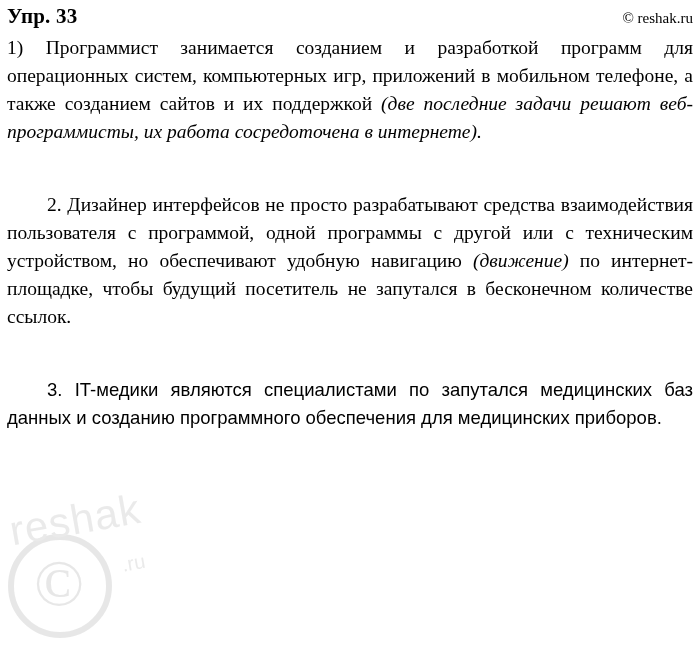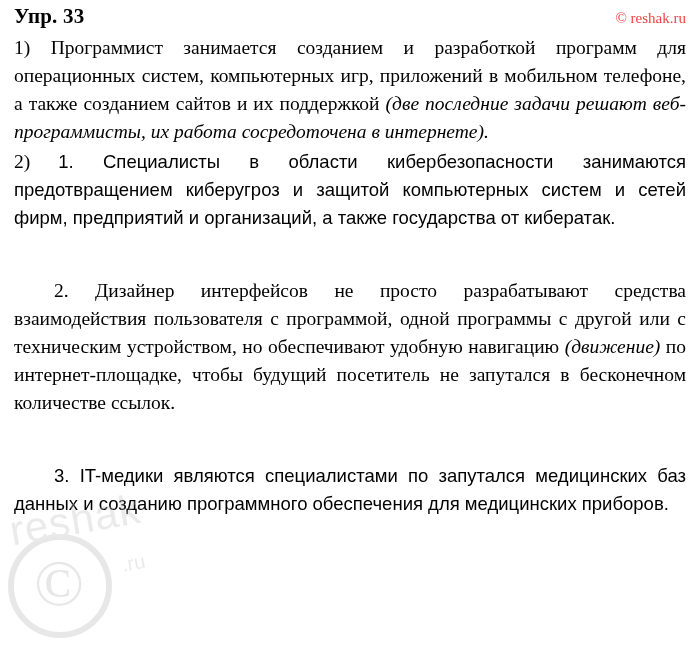--- a/index.html
+++ b/index.html
@@ -13,40 +13,40 @@
     font-family: "Liberation Serif", serif;
     color: #000000;
     overflow: hidden;
     position: relative;
   }
   .page {
     position: relative;
     width: 700px;
     height: 657px;
     box-sizing: border-box;
-    padding: 0 10px;
+    padding: 0 3px;
   }
   .header-row {
     display: flex;
     align-items: baseline;
     justify-content: space-between;
     padding: 4px 4px 0 4px;
     height: 28px;
     box-sizing: border-box;
   }
   .exercise-title {
     font-family: "Liberation Serif", serif;
     font-size: 21px;
     font-weight: bold;
     letter-spacing: 0.2px;
   }
   .copyright {
     font-family: "Liberation Serif", serif;
     font-size: 15px;
-    color: #ef4444;
+    color: #000000;
     white-space: nowrap;
   }
   .body-text {
     padding: 6px 4px 0 4px;
   }
   p.para {
     margin: 0 0 2px 0;
     font-family: "Liberation Serif", serif;
     font-size: 19.5px;
     line-height: 28px;
@@ -129,21 +129,20 @@
 
   <div class="header-row">
     <div class="exercise-title">Упр. 33</div>
     <div class="copyright">© reshak.ru</div>
   </div>
 
   <div class="body-text">
 
     <p class="para"><span>1)</span><span> Программист занимается созданием и разработкой программ для операционных систем, компьютерных игр, приложений в мобильном телефоне, а также созданием сайтов и их поддержкой </span><span class="ital">(две последние задачи решают веб-программисты, их работа сосредоточена в интернете).</span></p>
 
-    <p class="para"><span>2)</span><span class="tab-gap"></span><span class="sans">1.</span><span class="sans"> Специалисты в области кибербезопасности занимаются предотвращением киберугроз и защитой компьютерных систем и сетей фирм, предприятий и организаций, а также государства от кибератак.</span></p>
 
     <p class="para indent"><span>2.</span><span> Дизайнер интерфейсов не просто разрабатывают средства взаимодействия пользователя с программой, одной программы с другой или с техническим устройством, но обеспечивают удобную навигацию </span><span class="ital">(движение)</span><span> по интернет-площадке, чтобы будущий посетитель не запутался в бесконечном количестве ссылок.</span></p>
 
     <p class="para indent"><span class="sans">3.</span><span class="sans"> IT-медики являются специалистами по запутался медицинских баз данных и созданию программного обеспечения для медицинских приборов.</span></p>
 
   </div>
 
   <div class="watermark">
     <div class="wm-circle"></div>
     <div class="wm-c">©</div>

